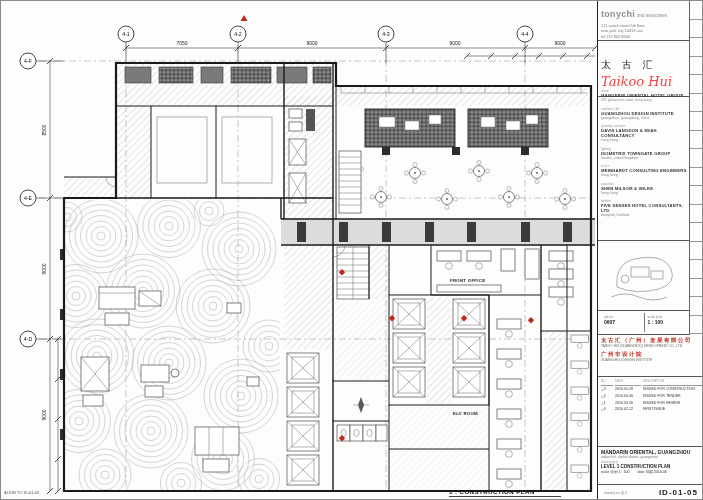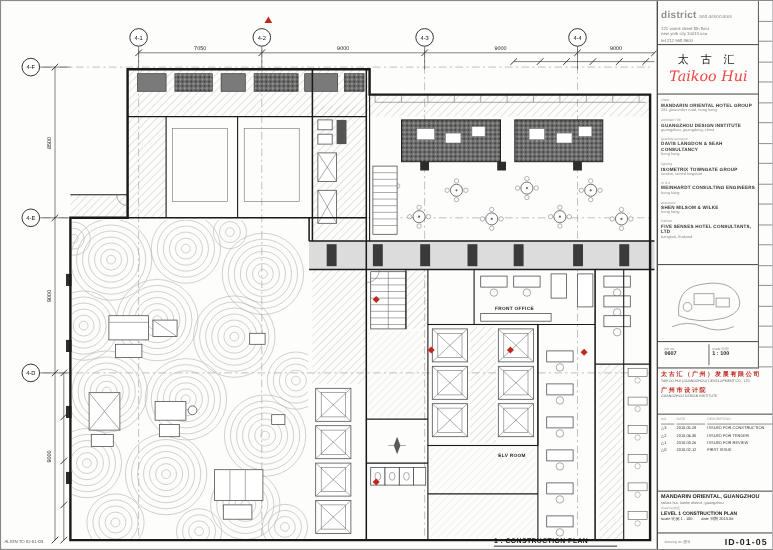--- a/index.html
+++ b/index.html
@@ -22,21 +22,21 @@
   .lbl{font-size:4.3px;fill:#222;letter-spacing:.3px;font-weight:bold}
   .cap{font-size:6.2px;font-weight:bold;fill:#111;letter-spacing:.4px}
   .note{font-size:4px;fill:#555}
   .red{fill:#c0281e;stroke:none}
   #swirls circle{fill:none;stroke:#b2b2b2;stroke-width:.55}
 
   
   .tb{position:absolute;left:596px;top:0;width:107px;height:500px;border-left:1.5px solid #222;background:#fdfdfc;color:#222}
   .tb section{position:absolute;left:0;border-bottom:.6px solid #555;padding:2px 3px;overflow:hidden}
   .s-a{top:0;height:40px;width:92px}
-  .s-b{top:39px;height:46px;width:92px;text-align:center}
+  .s-b{top:50px;height:46px;width:92px;text-align:left}
   .s-c{top:86px;height:154px;width:92px}
   .s-d{top:240px;height:70px;width:92px}
   .s-e{top:310px;height:24px;width:92px;display:flex;padding:0}
   .rail{position:absolute;top:0;right:0;width:15px;height:334px;border-left:.6px solid #666;background:#fdfdfc}
   .rail .rc{height:18.5px;border-bottom:.5px solid #999}
   .s-f{top:334px;height:42px;width:107px}
   .s-g{top:376px;height:70px;width:107px;padding:1px 3px}
   .s-h{top:446px;height:38px;width:107px}
   .s-i{top:484px;height:16px;width:107px;display:flex;align-items:center;border-bottom:none}
 
@@ -449,21 +449,21 @@
   <text class="lbl" x="452" y="414">ELV ROOM</text>
 
   <text class="cap" x="448" y="493">1 : CONSTRUCTION PLAN</text>
   <path d="M448 495.5 H560" stroke="#111" stroke-width=".8"></path>
   <text class="note" x="3" y="493">ALIGN TO ID-01-03</text>
 </svg>
 
 <div class="tb">
 
   <section class="s-a">
-    <div><span class="firm">district</span><span class="firm2">and associates</span></div>
+    <div><span class="firm">tonychi</span><span class="firm2">and associates</span></div>
     <div class="addr">
       <div>121 varick street  5th floor</div>
       <div>new york city 10013 usa</div>
       <div>tel 212 965 8600</div>
       <div>fax 212 965 1204</div>
     </div>
   </section>
 
   <section class="s-b">
     <div class="logo-cn">太 古 汇</div>

